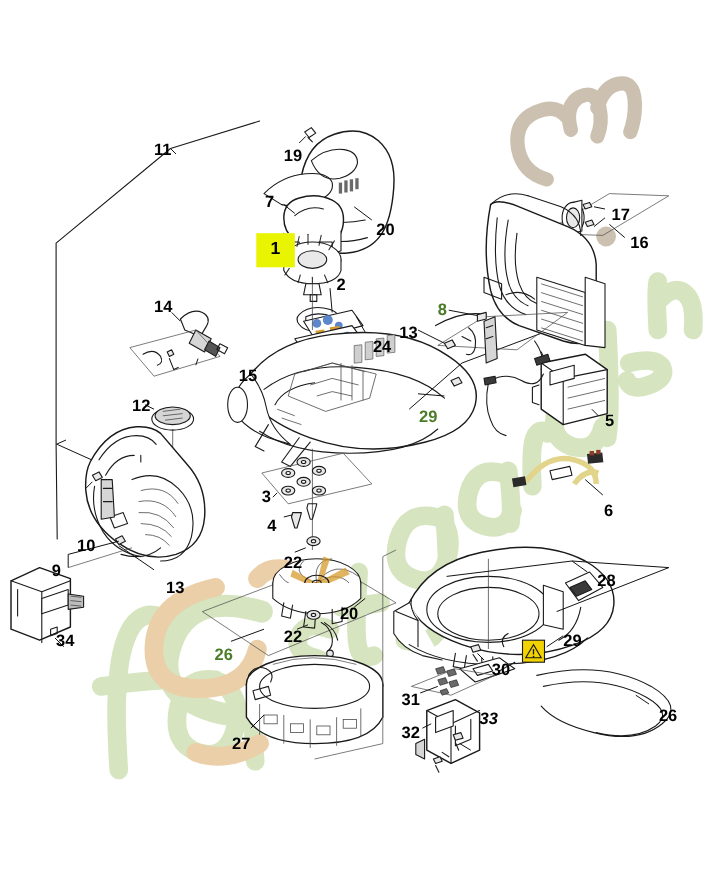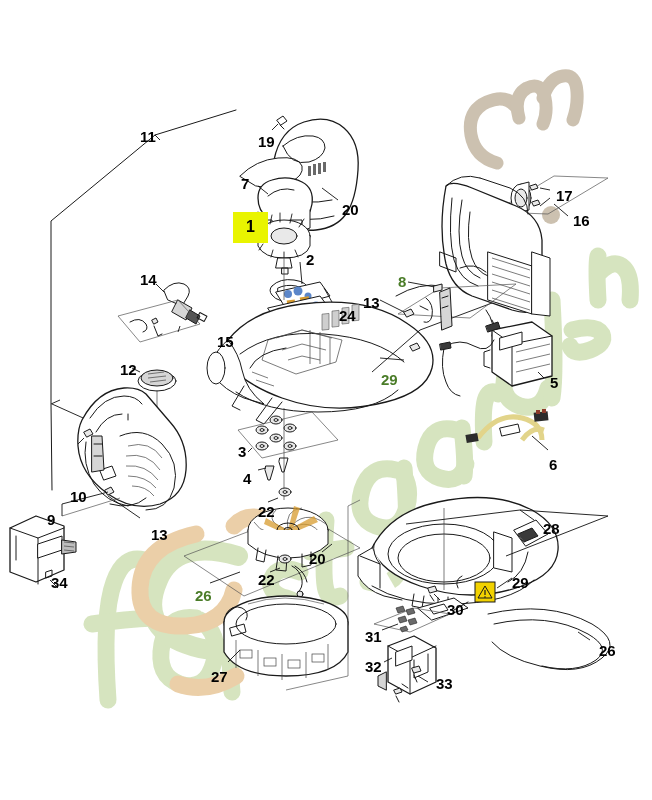--- a/index.html
+++ b/index.html
@@ -596,17 +596,17 @@
       <div class="cnum" style="left: 258px; top: 572px;">22</div>
       <div class="cnum green" style="left: 381px; top: 372px;">29</div>
       <div class="cnum" style="left: 339px; top: 308px;">24</div>
       <div class="cnum" style="left: 599px; top: 643px;">26</div>
       <div class="cnum" style="left: 211px; top: 669px;">27</div>
       <div class="cnum" style="left: 543px; top: 521px;">28</div>
       <div class="cnum" style="left: 512px; top: 575px;">29</div>
       <div class="cnum" style="left: 447px; top: 602px;">30</div>
       <div class="cnum" style="left: 365px; top: 629px;">31</div>
       <div class="cnum" style="left: 365px; top: 659px;">32</div>
-      <div class="cnum" style="left: 436px; top: 676px;">33</div>
+      <div class="cnum" style="left: 436px; top: 646px; font-style: italic;">33</div>
       <div class="cnum" style="left: 51px; top: 575px;">34</div>
     </div>
 
 </div>
 
 </body></html>

